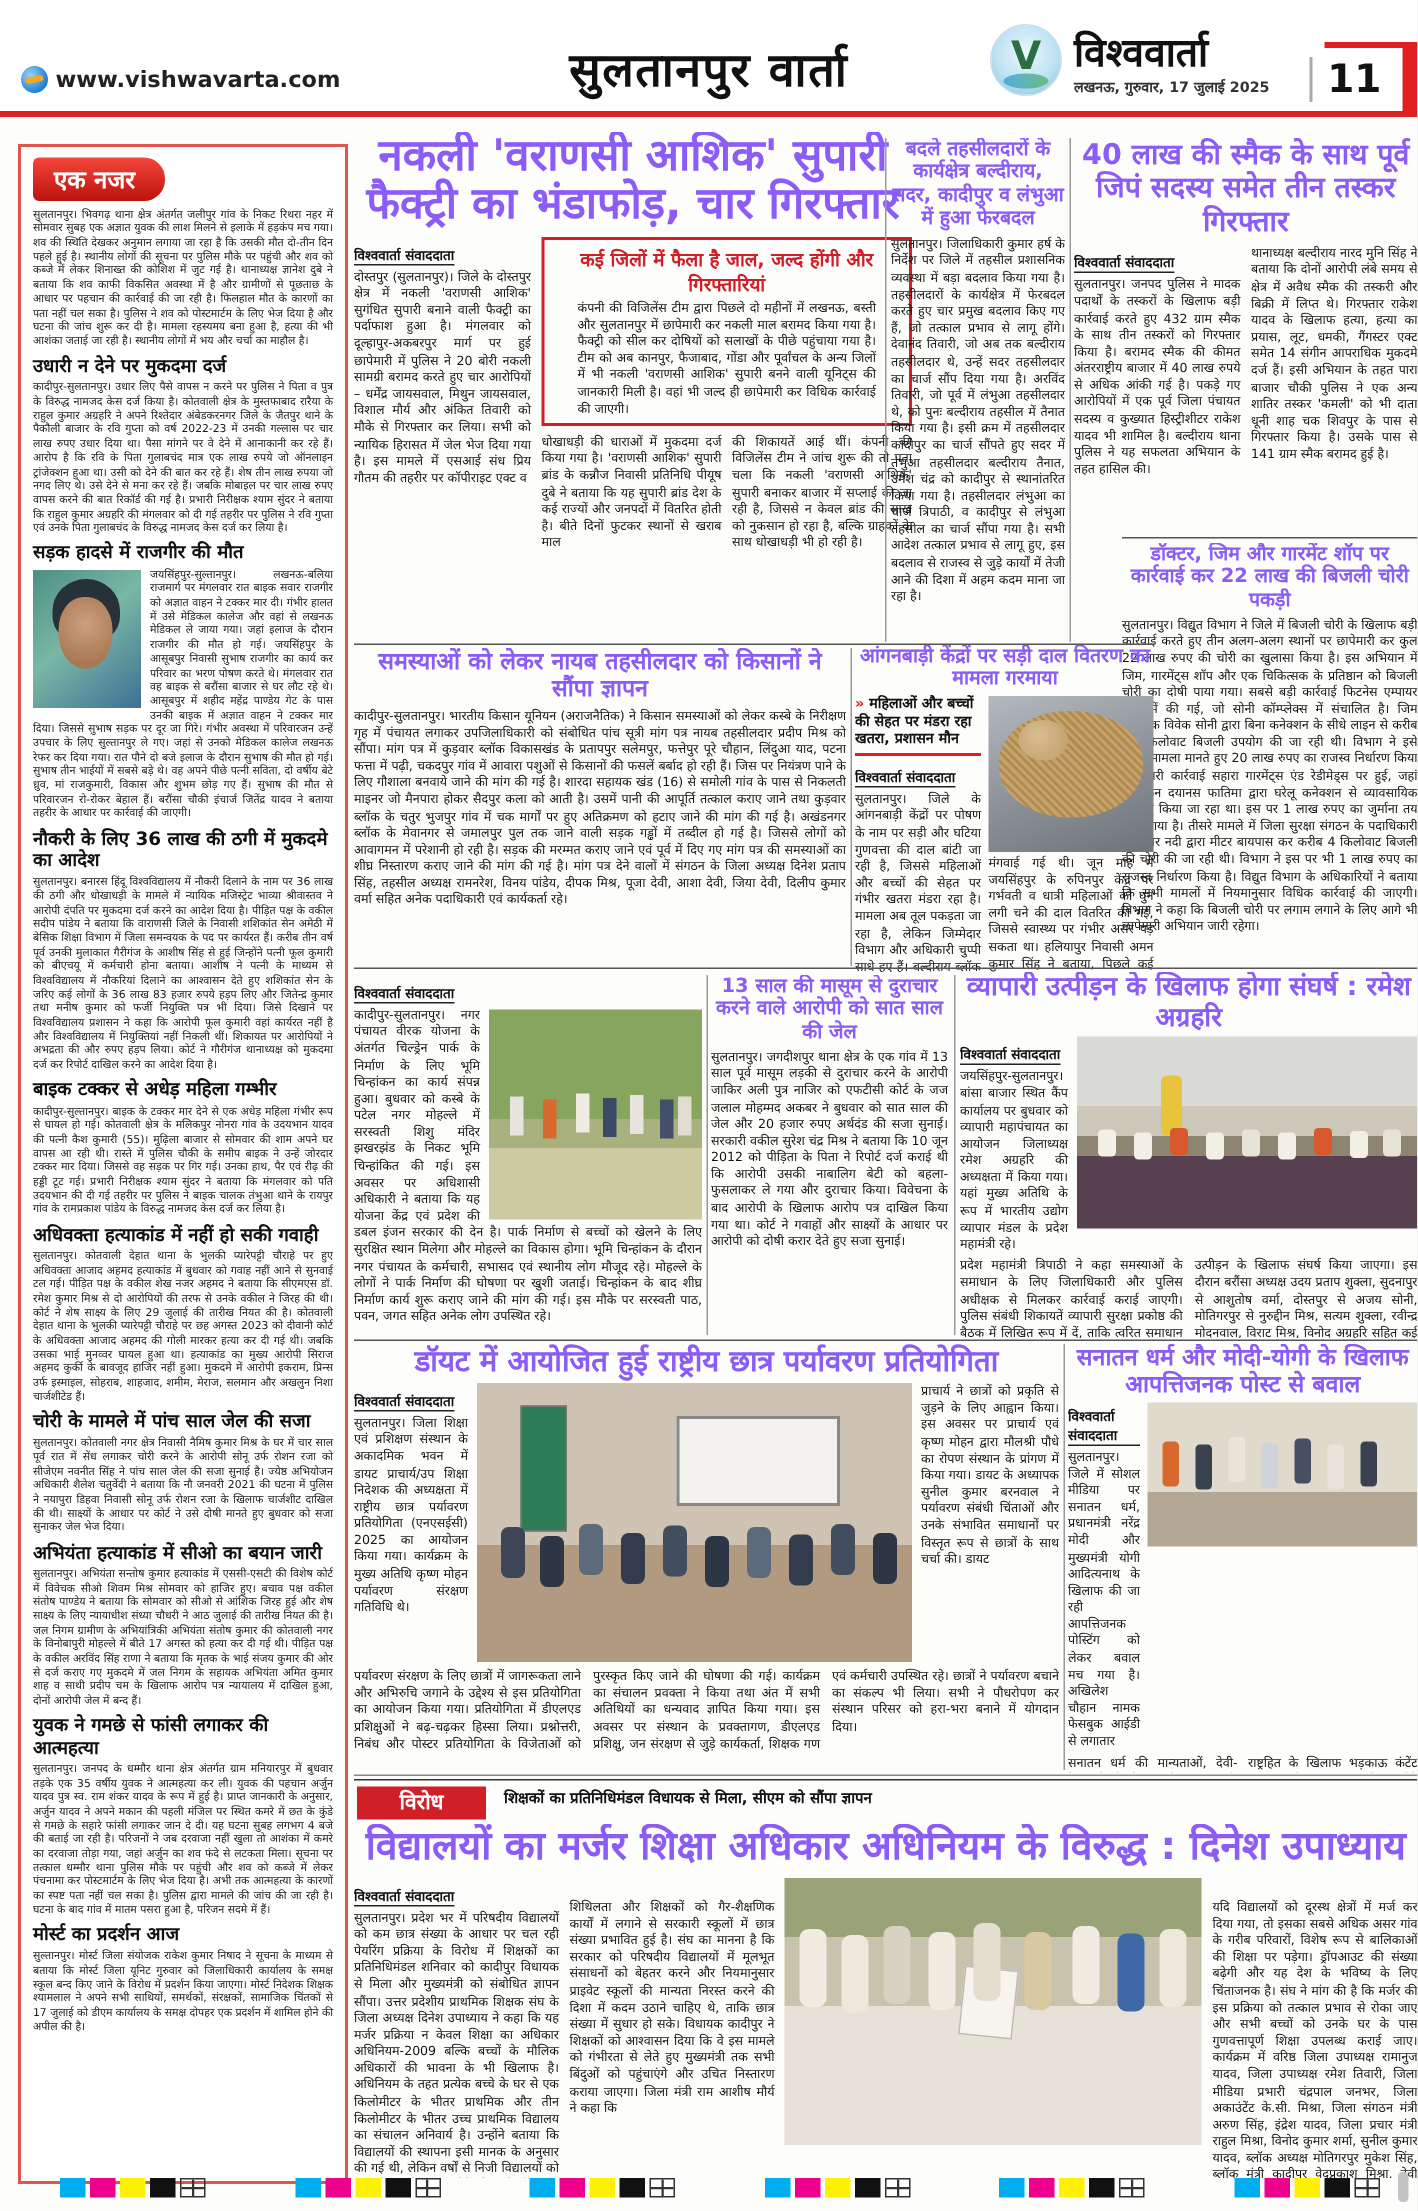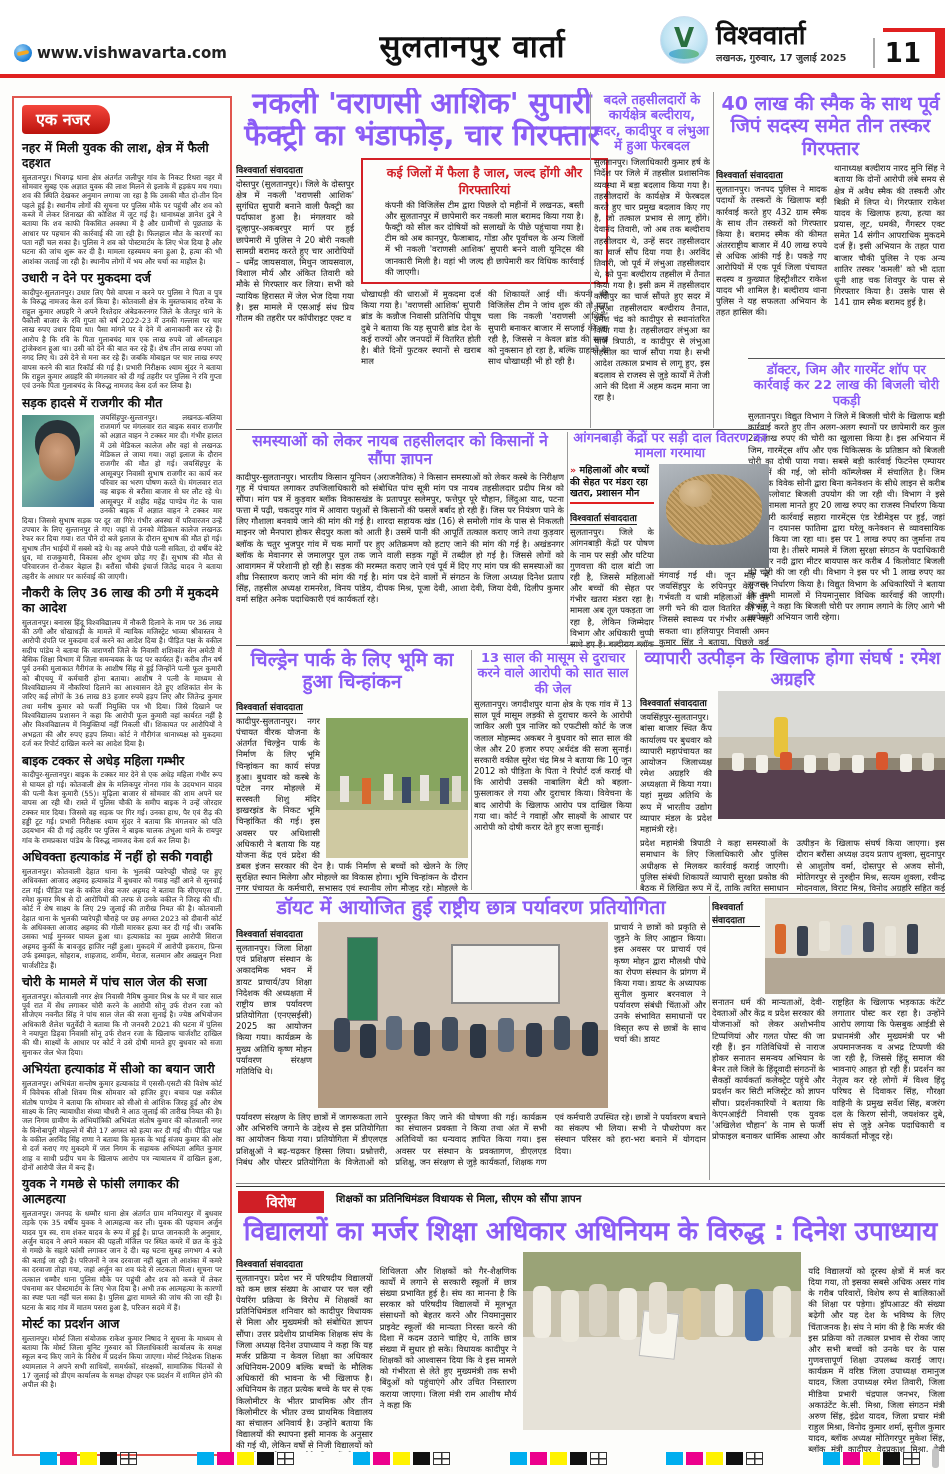--- a/index.html
+++ b/index.html
@@ -152,21 +152,20 @@
     <div class="pagenum-box">
       <div class="pagenum">11</div>
     </div>
   </div>
 
   <div class="rail">
     <div class="rail-tab">एक नजर</div>
     <div class="rail-briefs">
 
         <div class="brief">
-          <div class="brief-title">नहर में मिली युवक की लाश, क्षेत्र में फैली दहशत</div>
 
           <div class="brief-body">सुलतानपुर। भिवगढ़ थाना क्षेत्र अंतर्गत जलीपुर गांव के निकट रिथरा नहर में सोमवार सुबह एक अज्ञात युवक की लाश मिलने से इलाके में हड़कंप मच गया। शव की स्थिति देखकर अनुमान लगाया जा रहा है कि उसकी मौत दो-तीन दिन पहले हुई है। स्थानीय लोगों की सूचना पर पुलिस मौके पर पहुंची और शव को कब्जे में लेकर शिनाख्त की कोशिश में जुट गई है। थानाध्यक्ष ज्ञानेश दुबे ने बताया कि शव काफी विकसित अवस्था में है और ग्रामीणों से पूछताछ के आधार पर पहचान की कार्रवाई की जा रही है। फिलहाल मौत के कारणों का पता नहीं चल सका है। पुलिस ने शव को पोस्टमार्टम के लिए भेज दिया है और घटना की जांच शुरू कर दी है। मामला रहस्यमय बना हुआ है, हत्या की भी आशंका जताई जा रही है। स्थानीय लोगों में भय और चर्चा का माहौल है।</div>
         </div>
 
         <div class="brief">
           <div class="brief-title">उधारी न देने पर मुकदमा दर्ज</div>
 
           <div class="brief-body">कादीपुर-सुलतानपुर। उधार लिए पैसे वापस न करने पर पुलिस ने पिता व पुत्र के विरुद्ध नामजद केस दर्ज किया है। कोतवाली क्षेत्र के मुस्तफाबाद रारैया के राहुल कुमार अग्रहरि ने अपने रिश्तेदार अंबेडकरनगर जिले के जैतपुर थाने के पैकौली बाजार के रवि गुप्ता को वर्ष 2022-23 में उनकी गल्लास पर चार लाख रुपए उधार दिया था। पैसा मांगने पर वे देने में आनाकानी कर रहे हैं। आरोप है कि रवि के पिता गुलाबचंद मात्र एक लाख रुपये जो ऑनलाइन ट्रांजेक्शन हुआ था। उसी को देने की बात कर रहे हैं। शेष तीन लाख रुपया जो नगद लिए थे। उसे देने से मना कर रहे हैं। जबकि मोबाइल पर चार लाख रुपए वापस करने की बात रिकॉर्ड की गई है। प्रभारी निरीक्षक श्याम सुंदर ने बताया कि राहुल कुमार अग्रहरि की मंगलवार को दी गई तहरीर पर पुलिस ने रवि गुप्ता एवं उनके पिता गुलाबचंद के विरुद्ध नामजद केस दर्ज कर लिया है।</div>
         </div>
 
@@ -275,21 +274,20 @@
         <div class="body-txt">सुलतानपुर। जिले के आंगनबाड़ी केंद्रों पर पोषण के नाम पर सड़ी और घटिया गुणवत्ता की दाल बांटी जा रही है, जिससे महिलाओं और बच्चों की सेहत पर गंभीर खतरा मंडरा रहा है। मामला अब तूल पकड़ता जा रहा है, लेकिन जिम्मेदार विभाग और अधिकारी चुप्पी साधे हुए हैं। बल्दीराय ब्लॉक के हलियापुर केंद्र में महिलाओं और बच्चों को सड़ी दाल वितरित की गई। स्थानीय निवासी अंशुमान के अनुसार, यह पहली बार नहीं है। कई बार शिकायत की गई, लेकिन कोई ठोस कार्रवाई नहीं हुई। धनपतगंज ब्लॉक में भी पिछले महीने ऐसा ही मामला सामने आया था।</div>
       </div>
       <div>
         <div class="photo-dal"></div>
         <div class="body-txt" style="width:110px;margin-top:2px;">मंगवाई गई थी। जून माह में जयसिंहपुर के रुपिनपुर केंद्र पर गर्भवती व धात्री महिलाओं को घुन लगी चने की दाल वितरित की गई, जिससे स्वास्थ्य पर गंभीर असर पड़ सकता था। हलियापुर निवासी अमन कुमार सिंह ने बताया, पिछले कई महीनों से नियमित पोषाहार नहीं मिला। जब ऑनलाइन शिकायत की गई, तो जो दाल दी गई वह भी खराब थी। दाल के पैकेट पर एक्सपायरी डेट 8 जनवरी 2025 अंकित थी, लेकिन उपयोग की वैधता केवल 6 माह लिखी थी। हलियापुर की महिलाओं ने इस लापरवाही पर नाराजगी जताते हुए जिम्मेदार अधिकारियों के खिलाफ कड़ी कार्रवाई की मांग की है।</div>
       </div>
     </div>
   </div>
 
   <div class="block children">
-    <div class="hl">चिल्ड्रेन पार्क के लिए भूमि का हुआ चिन्हांकन</div>
     <div style="margin-top:2px;">
       <span class="byline">विश्ववार्ता संवाददाता</span>
       <div>
         <div class="photo-park"></div>
         <div class="body-txt">कादीपुर-सुलतानपुर। नगर पंचायत वीरक योजना के अंतर्गत चिल्ड्रेन पार्क के निर्माण के लिए भूमि चिन्हांकन का कार्य संपन्न हुआ। बुधवार को कस्बे के पटेल नगर मोहल्ले में सरस्वती शिशु मंदिर झखरझंड के निकट भूमि चिन्हांकित की गई। इस अवसर पर अधिशासी अधिकारी ने बताया कि यह योजना केंद्र एवं प्रदेश की डबल इंजन सरकार की देन है। पार्क निर्माण से बच्चों को खेलने के लिए सुरक्षित स्थान मिलेगा और मोहल्ले का विकास होगा। भूमि चिन्हांकन के दौरान नगर पंचायत के कर्मचारी, सभासद एवं स्थानीय लोग मौजूद रहे। मोहल्ले के लोगों ने पार्क निर्माण की घोषणा पर खुशी जताई। चिन्हांकन के बाद शीघ्र निर्माण कार्य शुरू कराए जाने की मांग की गई। इस मौके पर सरस्वती पाठ, पवन, जगत सहित अनेक लोग उपस्थित रहे।</div>
       </div>
     </div>
   </div>
 
   <div class="block girl13">
@@ -318,23 +316,25 @@
       </div>
       <div class="photo-class">
           <div class="door"></div>
         </div>
       <div class="diet-right body-txt">प्राचार्य ने छात्रों को प्रकृति से जुड़ने के लिए आह्वान किया। इस अवसर पर प्राचार्य एवं कृष्ण मोहन द्वारा मौलश्री पौधे का रोपण संस्थान के प्रांगण में किया गया। डायट के अध्यापक सुनील कुमार बरनवाल ने पर्यावरण संबंधी चिंताओं और उनके संभावित समाधानों पर विस्तृत रूप से छात्रों के साथ चर्चा की। डायट</div>
     </div>
     <div class="diet-bottom body-txt">पर्यावरण संरक्षण के लिए छात्रों में जागरूकता लाने और अभिरुचि जगाने के उद्देश्य से इस प्रतियोगिता का आयोजन किया गया। प्रतियोगिता में डीएलएड प्रशिक्षुओं ने बढ़-चढ़कर हिस्सा लिया। प्रश्नोत्तरी, निबंध और पोस्टर प्रतियोगिता के विजेताओं को पुरस्कृत किए जाने की घोषणा की गई। कार्यक्रम का संचालन प्रवक्ता ने किया तथा अंत में सभी अतिथियों का धन्यवाद ज्ञापित किया गया। इस अवसर पर संस्थान के प्रवक्तागण, डीएलएड प्रशिक्षु, जन संरक्षण से जुड़े कार्यकर्ता, शिक्षक गण एवं कर्मचारी उपस्थित रहे। छात्रों ने पर्यावरण बचाने का संकल्प भी लिया। सभी ने पौधरोपण कर संस्थान परिसर को हरा-भरा बनाने में योगदान दिया।</div>
   </div>
 
   <div class="block sanatan">
+    <div class="hl">सनातन धर्म और मोदी-योगी के खिलाफ आपत्तिजनक पोस्ट से बवाल</div>
     <div class="sanatan-row">
       <div class="sanatan-left">
         <span class="byline">विश्ववार्ता संवाददाता</span>
+        <div class="body-txt">सुलतानपुर। जिले में सोशल मीडिया पर सनातन धर्म, प्रधानमंत्री नरेंद्र मोदी और मुख्यमंत्री योगी आदित्यनाथ के खिलाफ की जा रही आपत्तिजनक पोस्टिंग को लेकर बवाल मच गया है। अखिलेश चौहान नामक फेसबुक आईडी से लगातार</div>
       </div>
       <div class="photo-room"></div>
     </div>
     <div class="sanatan-body body-txt">सनातन धर्म की मान्यताओं, देवी-देवताओं और केंद्र व प्रदेश सरकार की योजनाओं को लेकर अशोभनीय टिप्पणियां और गलत पोस्ट की जा रही हैं। इन गतिविधियों से नाराज होकर सनातन समन्वय अभियान के बैनर तले जिले के हिंदूवादी संगठनों के सैकड़ों कार्यकर्ता कलेक्ट्रेट पहुंचे और प्रदर्शन कर सिटी मजिस्ट्रेट को ज्ञापन सौंपा। प्रदर्शनकारियों ने बताया कि केएनआईटी निवासी एक युवक 'अखिलेश चौहान' के नाम से फर्जी प्रोफाइल बनाकर धार्मिक आस्था और राष्ट्रहित के खिलाफ भड़काऊ कंटेंट लगातार पोस्ट कर रहा है। उन्होंने आरोप लगाया कि फेसबुक आईडी से प्रधानमंत्री और मुख्यमंत्री पर भी अपमानजनक व अभद्र टिप्पणी की जा रही है, जिससे हिंदू समाज की भावनाएं आहत हो रही हैं। प्रदर्शन का नेतृत्व कर रहे लोगों में विश्व हिंदू परिषद से दिवाकर सिंह, गौरक्षा वाहिनी के प्रमुख सर्वेश सिंह, बजरंग दल के किरण सोनी, जयशंकर दुबे, संघ से जुड़े अनेक पदाधिकारी व कार्यकर्ता मौजूद रहे।</div>
   </div>
 
   <div class="block virodh">
     <div class="virodh-label">विरोध</div>
     <div class="virodh-strip">शिक्षकों का प्रतिनिधिमंडल विधायक से मिला, सीएम को सौंपा ज्ञापन</div>
   </div>

